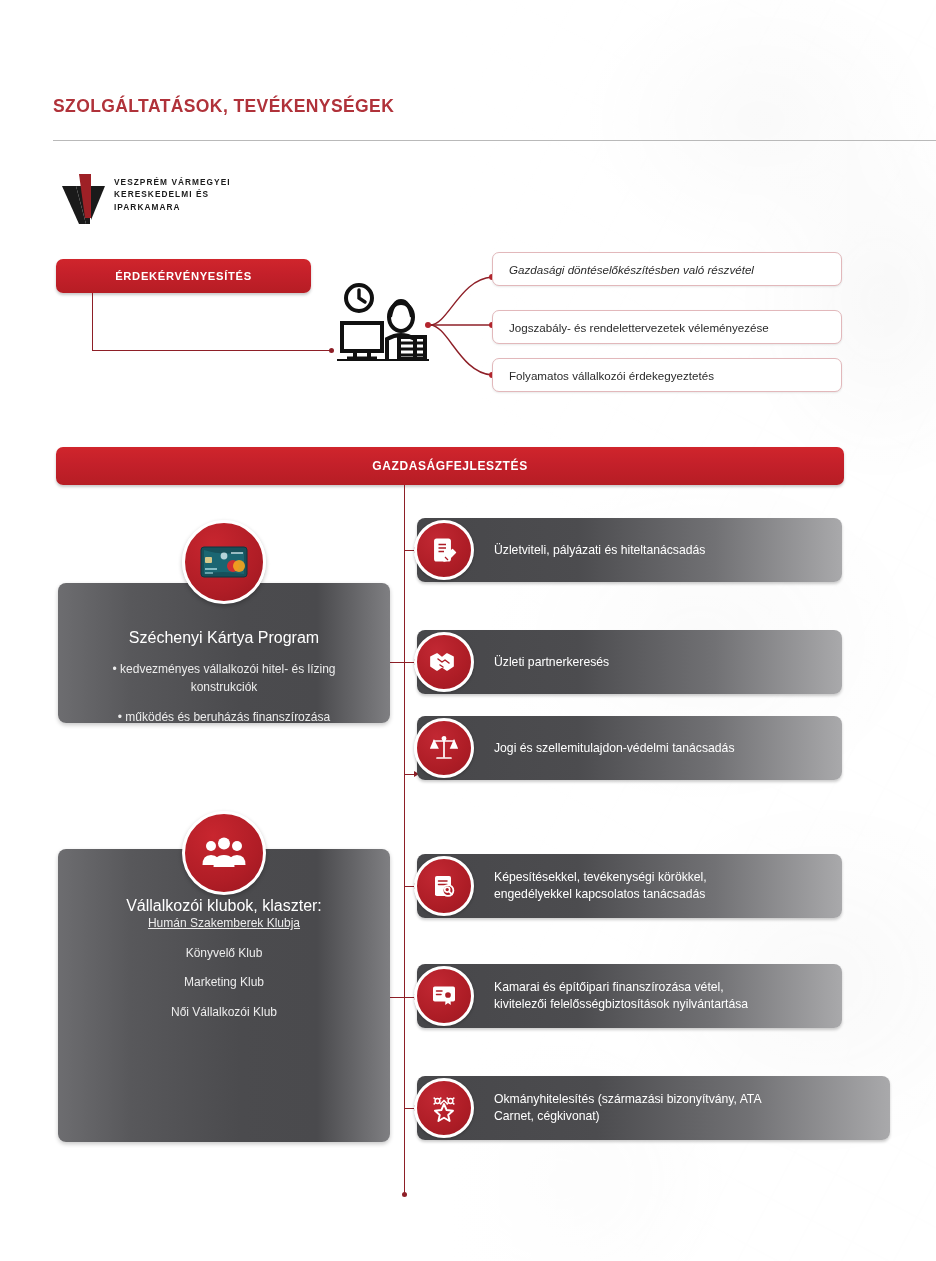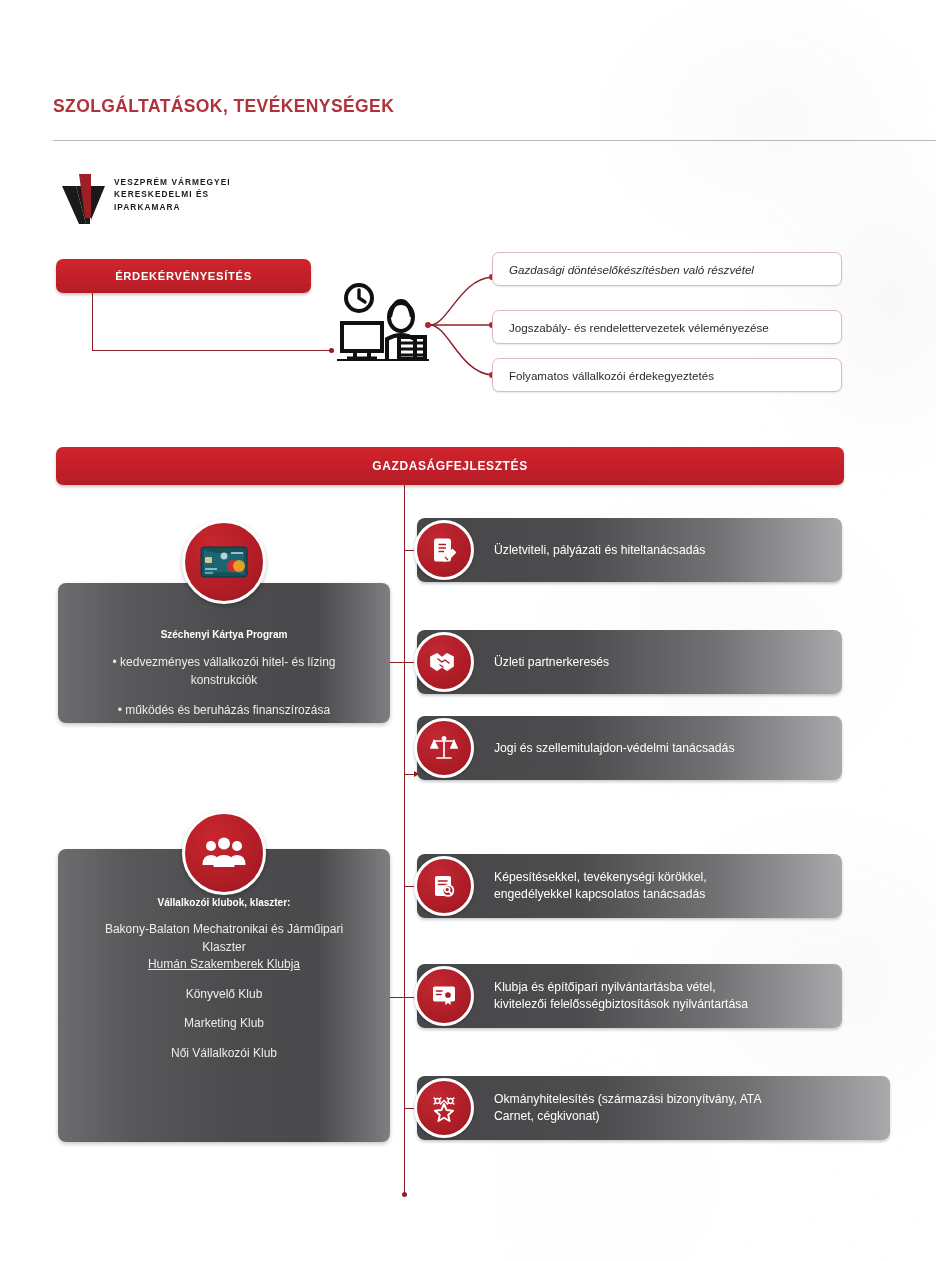--- a/index.html
+++ b/index.html
@@ -123,21 +123,21 @@
   }
   .dcard-badge{
     position:absolute;left:50%;transform:translateX(-50%);
     width:78px;height:78px;border-radius:50%;
     background:radial-gradient(circle at 36% 28%,#c8262f 0%,#b01d26 62%,#9a1720 100%);
     border:3px solid #fff;
     box-shadow:0 2px 4px rgba(0,0,0,.25);
     display:flex;align-items:center;justify-content:center;
   }
   .dcard-title{
-    font-size:10px;font-weight:bold;color:#fff;
+    font-size:16px;font-weight:normal;color:#fff;
   }
   .dcard-line{
     font-size:12px;color:#ececec;line-height:17.5px;
   }
 
   
   .vline{position:absolute;width:1.4px;background:#8e1f27;}
   .hline{position:absolute;height:1.4px;background:#8e1f27;}
   .dot{position:absolute;width:5px;height:5px;border-radius:50%;background:#8e1f27;}
   .arrow-r{
@@ -301,21 +301,21 @@
 
 <div class="srow" style="top:964px;">
   <div class="sicon">
     <svg width="28" height="26" viewBox="0 0 28 26" fill="none">
       <rect x="3" y="3.5" width="22" height="15" rx="1.8" fill="#fff"></rect>
       <path d="M6.5 8 H12 M6.5 11.5 H11" stroke="#ae1d26" stroke-width="1.5" stroke-linecap="round"></path>
       <circle cx="18" cy="12" r="3.6" fill="#ae1d26" stroke="#fff" stroke-width="1.5"></circle>
       <path d="M15.6 15 L15.2 22 L18 20 L20.8 22 L20.4 15" fill="#fff"></path>
     </svg>
   </div>
-  <div class="srow-label" style="white-space:pre-line;">Klubja és építőipari nyilvántartásba vétel,
+  <div class="srow-label" style="white-space:pre-line;">Kamarai és építőipari finanszírozása vétel,
 kivitelezői felelősségbiztosítások nyilvántartása</div>
 </div>
 
 <div class="srow" style="top:1076px;padding-left:48px;">
   <div class="sicon">
     <svg width="28" height="27" viewBox="0 0 28 27" fill="none">
       <g fill="none" stroke="#fff" stroke-width="1.5">
         <circle cx="7.5" cy="6" r="2.4"></circle>
         <circle cx="20.5" cy="6" r="2.4"></circle>
         <path d="M5.4 4 L3.6 2.6 M9.6 4 L11.4 2.6 M5.4 8 L3.6 9.4 M9.6 8 L11.4 9.4"></path>
@@ -355,19 +355,17 @@
     <svg width="46" height="32" viewBox="0 0 46 32" fill="#fff">
       <circle cx="10" cy="9" r="5"></circle>
       <path d="M1.5 28 q0 -10 8.5 -10 q8.5 0 8.5 10 Z"></path>
       <circle cx="36" cy="9" r="5"></circle>
       <path d="M27.5 28 q0 -10 8.5 -10 q8.5 0 8.5 10 Z"></path>
       <circle cx="23" cy="6.5" r="6"></circle>
       <path d="M12.5 30 q0 -12 10.5 -12 q10.5 0 10.5 12 Z"></path>
     </svg>
   </div>
   <div class="dcard-title">Vállalkozói klubok, klaszter:</div>
-  <div class="dcard-line" style="margin-top:13px;white-space:pre-line;">Bakony-Balaton Mechatronikai és Járműipari
-Klaszter</div>
   <div class="dcard-line" style="margin-top:0;text-decoration:underline;">Humán Szakemberek Klubja</div>
   <div class="dcard-line" style="margin-top:12px;">Könyvelő Klub</div>
   <div class="dcard-line" style="margin-top:12px;">Marketing Klub</div>
   <div class="dcard-line" style="margin-top:12px;">Női Vállalkozói Klub</div>
 </div>
 
 </body></html>

